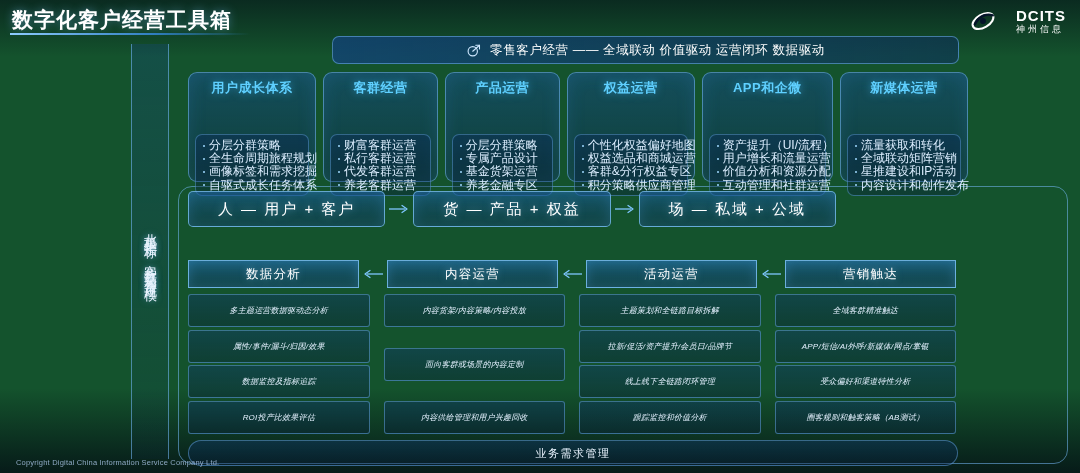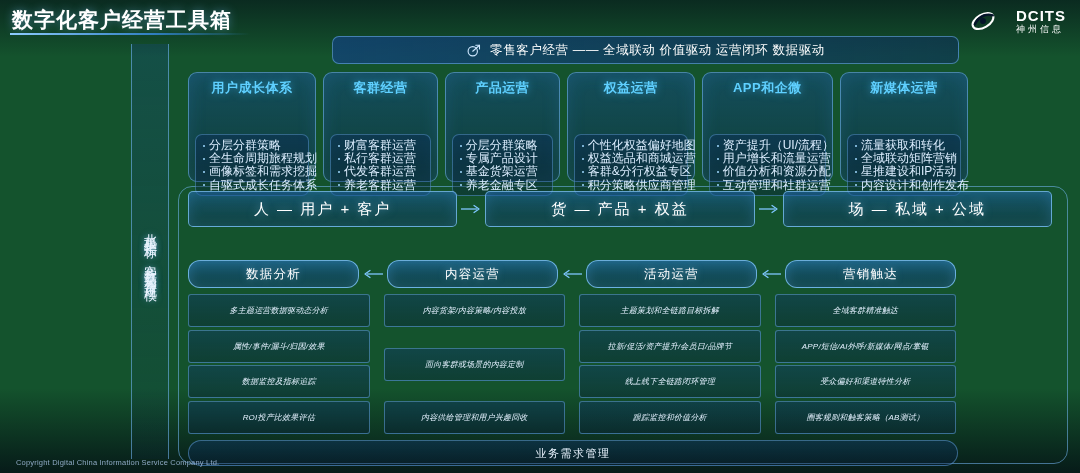--- a/index.html
+++ b/index.html
@@ -95,36 +95,36 @@
     width:calc(100% - 12px);flex:1;margin-bottom:5px;
     border:1px solid rgba(110,180,245,.40);border-radius:7px;
     background:linear-gradient(180deg,rgba(10,44,92,.45),rgba(6,26,58,.35));
     padding:4px 3px 3px 4px;box-sizing:border-box;
     display:flex;flex-direction:column;justify-content:space-around;
   }
   .bullet{display:flex;align-items:center;gap:4px;font-size:12px;color:#dceeff;line-height:1.1;white-space:nowrap;}
   .bullet i{width:2px;height:2px;border-radius:50%;background:#9fd8ff;flex:none;margin-left:3px;}
 
   
-  .midrow{position:absolute;left:188px;top:192px;width:864px;height:34px;display:flex;align-items:center;z-index:6;}
+  .midrow{position:absolute;left:188px;top:192px;width:648px;height:34px;display:flex;align-items:center;z-index:6;}
   .midbox{
     flex:1;height:34px;border:1px solid rgba(130,200,255,.75);border-radius:5px;
     background:linear-gradient(180deg,rgba(24,88,158,.55),rgba(10,40,86,.40));
     box-shadow:inset 0 0 14px rgba(80,170,250,.22);
     display:flex;align-items:center;justify-content:center;
     font-size:15px;color:#ffffff;letter-spacing:2px;
     text-shadow:0 0 8px rgba(140,205,255,.55);
   }
   .arrow{width:28px;display:flex;align-items:center;justify-content:center;flex:none;}
   .arrow svg{display:block;}
 
   
   .lowerhead{position:absolute;left:188px;top:261px;width:768px;height:26px;display:flex;align-items:center;z-index:6;}
   .headbox{
-    flex:1;height:26px;border:1px solid rgba(130,200,255,.80);border-radius:12px;
+    flex:1;height:26px;border:1px solid rgba(130,200,255,.80);border-radius:0;
     background:linear-gradient(180deg,rgba(28,98,170,.60),rgba(12,46,94,.45));
     box-shadow:inset 0 0 12px rgba(90,180,255,.25);
     display:flex;align-items:center;justify-content:center;
     font-size:12.5px;color:#ffffff;letter-spacing:1.2px;
     text-shadow:0 0 7px rgba(140,205,255,.5);
   }
   .grid{position:absolute;left:188px;top:294px;width:768px;height:140px;display:flex;z-index:6;}
   .col{flex:1;display:flex;flex-direction:column;justify-content:space-between;font-style:italic;}
   .col.gap{margin-right:14px;}
   .cell{

